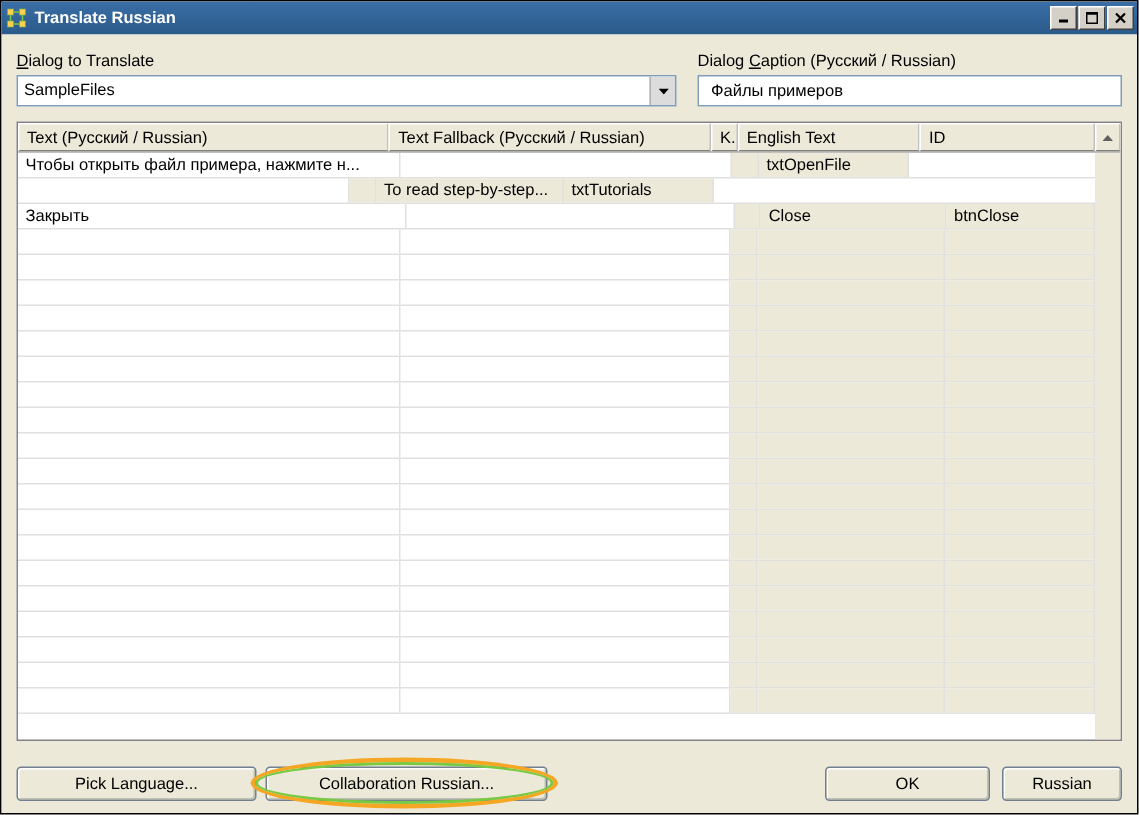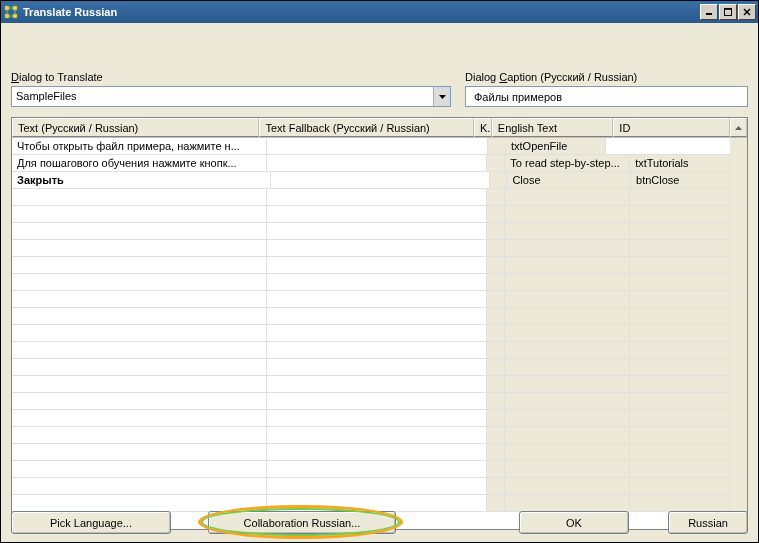--- a/index.html
+++ b/index.html
@@ -48,21 +48,20 @@
 }
 .content {
   background: #ece9d8;
   padding: 12px 10px 10px 10px;
   height: 521px;
   position: relative;
 }
 .toprow {
   display: flex;
   gap: 14px;
-  margin-top: 36px;
 }
 .field-group { display: flex; flex-direction: column; }
 .field-label { font-size: 11px; margin-bottom: 3px; }
 .field-label .ul { text-decoration: underline; }
 .dropdown {
   display: flex;
   height: 21px;
   border: 1px solid #7f9db9;
   background: #fff;
 }
@@ -159,21 +158,20 @@
   width: 17px;
   background: #ece9d8;
 }
 .bottom-row {
   position: absolute;
   left: 10px;
   right: 10px;
   bottom: 10px;
   display: flex;
   align-items: flex-start;
-  gap: 31px;
 }
 .btn {
   height: 23px;
   min-width: 80px;
   background: #ece9d8;
   border: 1px solid #708090;
   border-radius: 3px;
   font-size: 11px;
   font-family: inherit;
   padding: 0 12px;
@@ -257,28 +255,27 @@
       </div>
     </div>
     <div class="tbody" id="tbody">
         <div class="trow">
           <div class="td" style="width: 255px;">Чтобы открыть файл примера, нажмите н...</div>
           <div class="td" style="width: 221px;"></div>
           <div class="td ro" style="width: 18px;"></div>
           <div class="td ro" style="width: 100px;">txtOpenFile</div>
         </div>
         <div class="trow">
-          <div class="td" style="width: 255px;">Для пошагового обучения нажмите кнопк...</div>
           <div class="td" style="width: 221px;"></div>
           <div class="td ro" style="width: 18px;"></div>
           <div class="td ro" style="width: 125px;">To read step-by-step...</div>
           <div class="td ro" style="width: 100px;">txtTutorials</div>
         </div>
         <div class="trow">
-          <div class="td" style="width: 262px; font-weight: bold;">Закрыть</div>
+          <div class="td" style="width: 262px;">Закрыть</div>
           <div class="td" style="width: 221px;"></div>
           <div class="td ro" style="width: 18px;"></div>
           <div class="td ro" style="width: 125px;">Close</div>
           <div class="td ro" style="width: 100px;">btnClose</div>
         </div>
         <div class="trow">
           <div class="td" style="width: 255px;"></div>
           <div class="td" style="width: 221px;"></div>
           <div class="td ro" style="width: 18px;"></div>
           <div class="td ro" style="width: 125px;"></div>

